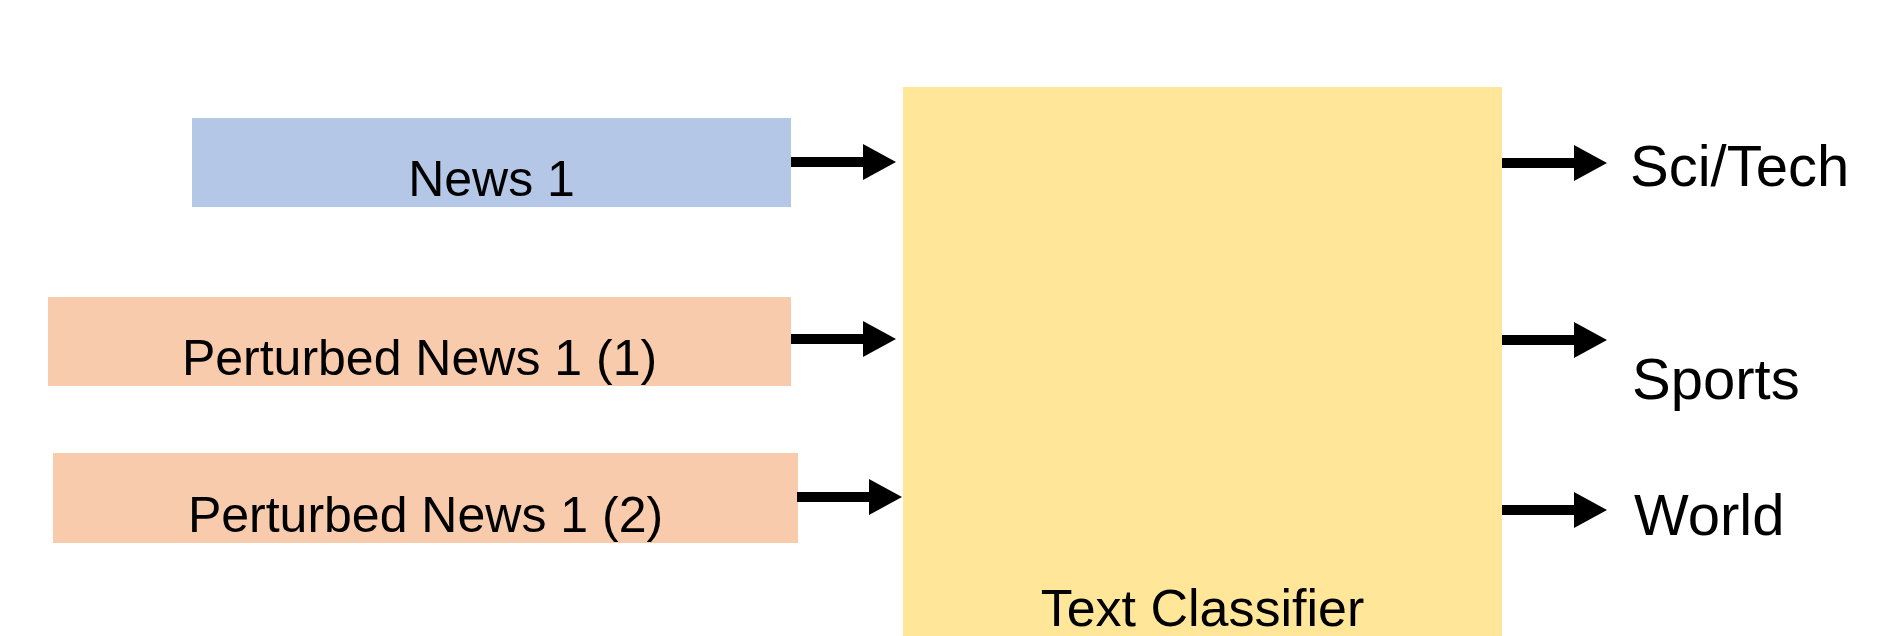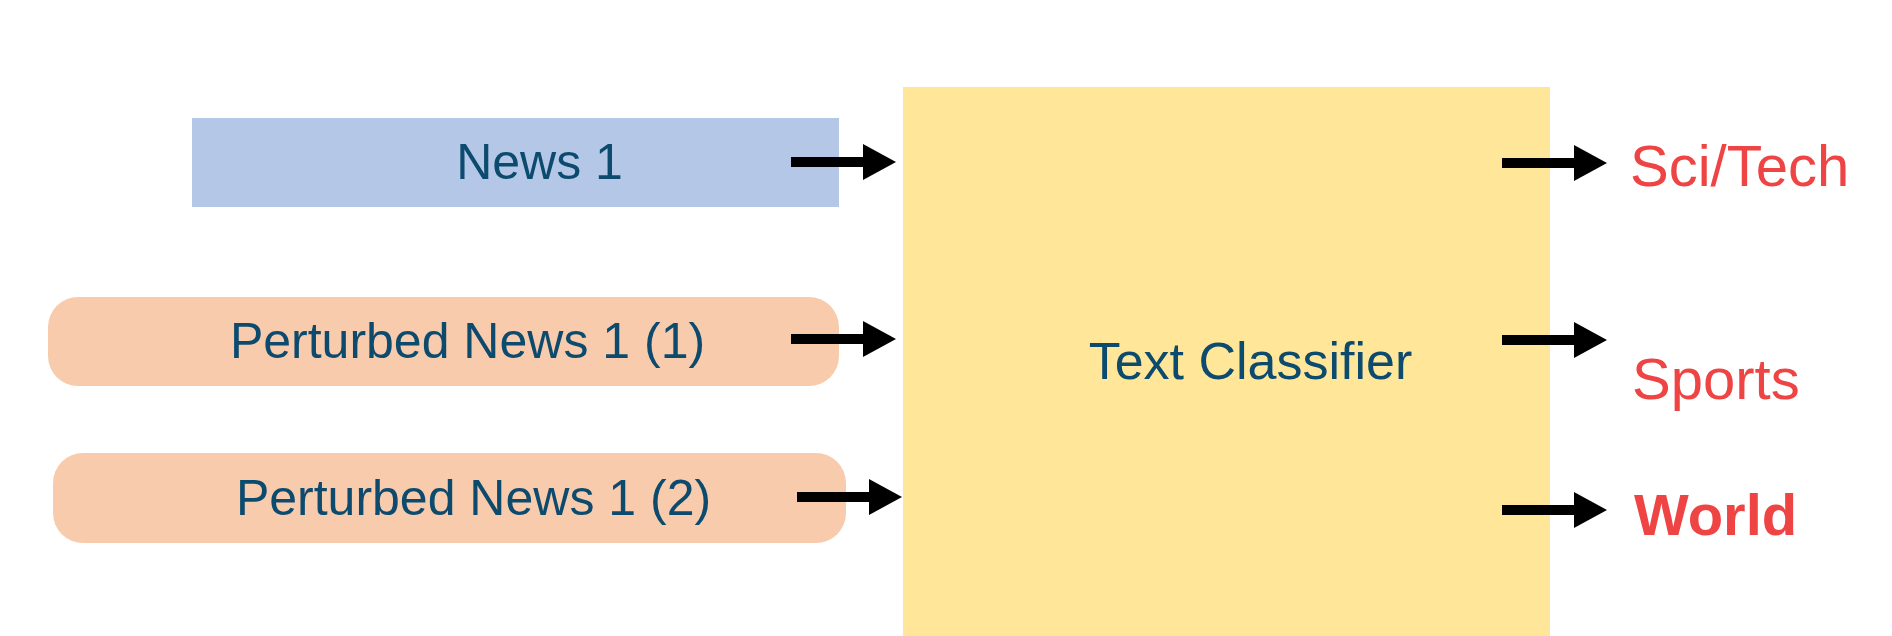--- a/index.html
+++ b/index.html
@@ -12,30 +12,29 @@
     width: 1892px;
     height: 636px;
     background: #ffffff;
     overflow: hidden;
     font-family: "Liberation Sans", sans-serif;
     color: #000000;
   }
   .box {
     position: absolute;
     display: flex;
-    align-items: center;
+    align-items: flex-end;
     justify-content: center;
     text-align: center;
     font-size: 50px;
     line-height: 1.1;
-    color: #0c4a6e;
-    padding-left: 48px;
+    color: #000000;
   }
   .input-box-blue  { background: #b4c7e7; }
-  .input-box-peach { background: #f8cbad; border-radius: 30px; }
+  .input-box-peach { background: #f8cbad; }
   .classifier-box  { background: #ffe699; font-size: 52px; margin-top: 44px; }
 
   .box-news1      { left: 192px; top: 118px; width: 599px; height: 89px; }
   .box-perturbed1 { left: 48px;  top: 297px; width: 743px; height: 89px; }
   .box-perturbed2 { left: 53px;  top: 453px; width: 745px; height: 90px; }
   .box-classifier { left: 903px; top: 43px;  width: 599px; height: 550px; }
 
   .arrow {
     position: absolute;
     width: 105px;
@@ -50,25 +49,25 @@
   .arrow-out-2 { left: 1502px; top: 322px; }
   .arrow-out-3 { left: 1502px; top: 492px; }
 
   .out-label {
     position: absolute;
     height: 80px;
     display: flex;
     align-items: center;
     font-size: 58px;
     white-space: nowrap;
-    color: #ef4444;
+    color: #000000;
   }
   .out-label-1 { left: 1630px; top: 125px; }
   .out-label-2 { left: 1632px; top: 310px; margin-top: 28px; }
-  .out-label-3 { left: 1634px; top: 474px; font-weight: bold; }
+  .out-label-3 { left: 1634px; top: 474px; }
 </style>
 </head>
 <body>
 
 <div class="canvas">
 
   <div class="box input-box-blue box-news1">
     <span>News 1</span>
   </div>
 

